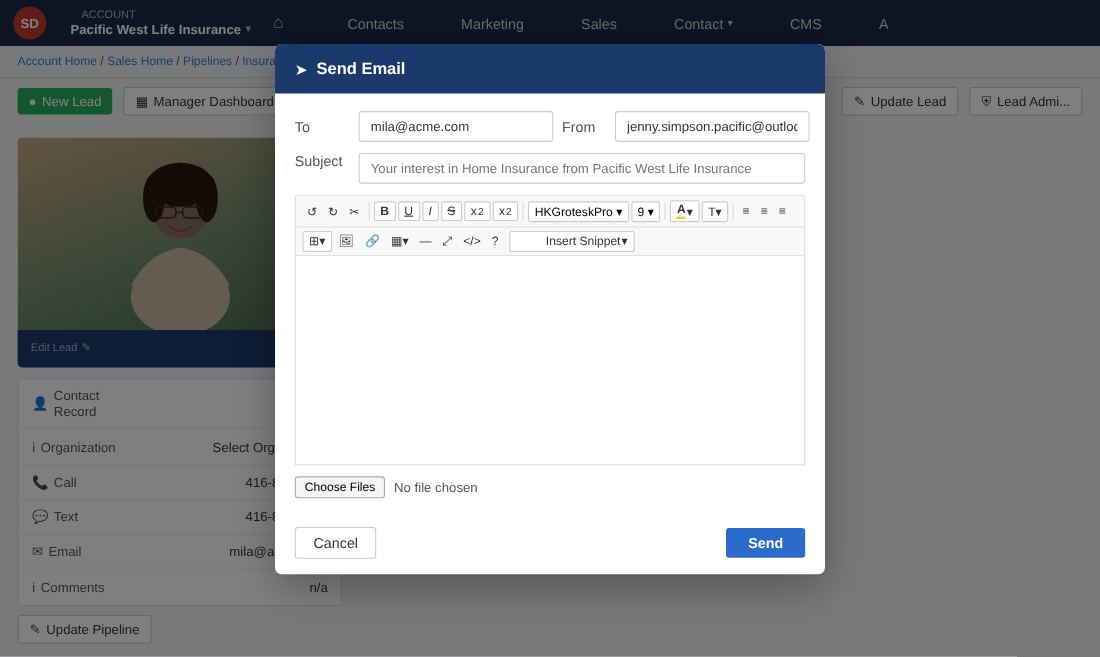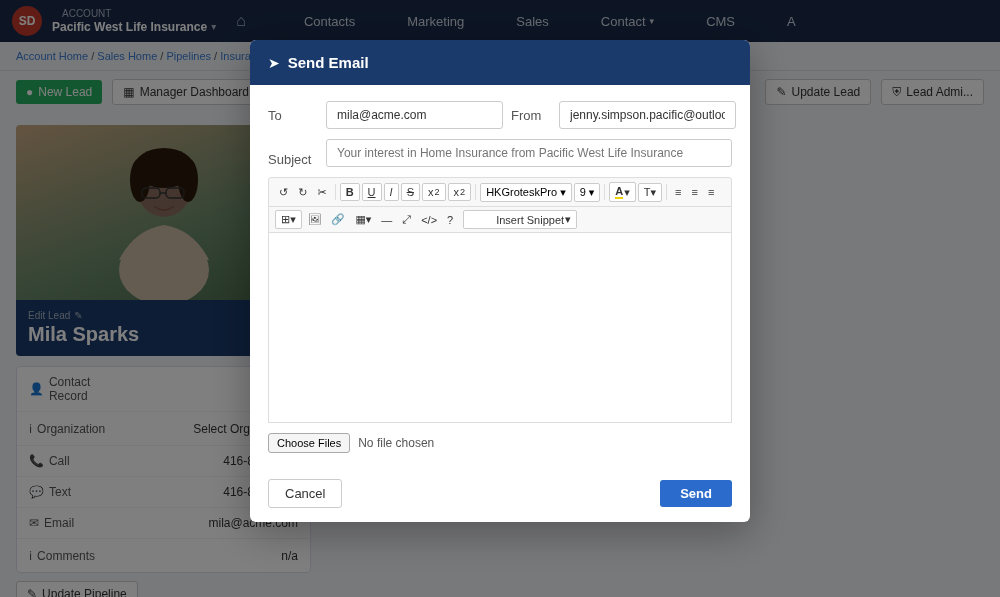--- a/index.html
+++ b/index.html
@@ -53,21 +53,21 @@
     .modal { background: white; border-radius: 6px; width: 500px; box-shadow: 0 10px 40px rgba(0,0,0,0.3); overflow: hidden; }
     .modal-header { background: #1a3a6b; padding: 14px 18px; display: flex; align-items: center; gap: 8px; }
     .modal-title { color: white; font-size: 15px; font-weight: 600; }
     .modal-body { padding: 16px 18px; }
 
     
     .form-row { display: flex; align-items: center; margin-bottom: 10px; gap: 8px; }
     .form-label { color: #555; font-size: 13px; width: 50px; flex-shrink: 0; }
     .form-input { flex: 1; padding: 6px 10px; border: 1px solid #ccc; border-radius: 3px; font-size: 12px; color: #333; background: white; }
 
-    .subject-row { margin-bottom: 10px; display: flex; align-items: flex-end; gap: 8px; }
+    .subject-row { margin-bottom: 10px; display: flex; align-items: flex-start; gap: 8px; }
     .subject-input { flex: 1; padding: 6px 10px; border: 1px solid #ccc; border-radius: 3px; font-size: 12px; color: #888; }
 
     
     .toolbar { border: 1px solid #ddd; border-radius: 3px 3px 0 0; background: #f8f8f8; padding: 4px 6px; display: flex; flex-wrap: wrap; gap: 2px; align-items: center; }
     .tb-btn { padding: 2px 5px; border: 1px solid #ccc; border-radius: 2px; background: white; font-size: 11px; cursor: pointer; color: #333; display: inline-flex; align-items: center; gap: 1px; }
     .tb-btn-flat { padding: 2px 4px; border: none; background: none; font-size: 11px; cursor: pointer; color: #333; }
     .tb-separator { width: 1px; height: 16px; background: #ddd; margin: 0 2px; }
     .tb-font { padding: 2px 5px; border: 1px solid #ccc; border-radius: 2px; background: white; font-size: 11px; cursor: pointer; }
     .tb-row2 { border: 1px solid #ddd; border-top: none; background: #f8f8f8; padding: 3px 6px; display: flex; gap: 2px; align-items: center; }
 
@@ -85,21 +85,21 @@
 
     
     .person-image { width: 295px; height: 175px; position: relative; overflow: hidden; border-radius: 4px 4px 0 0; }
     .person-bg { width: 100%; height: 100%; background: linear-gradient(160deg, #c8a882 0%, #6b8a6b 60%, #4a6a4a 100%); }
   </style>
 </head>
 <body>
 
 <div class="top-nav">
   <div class="nav-logo">SD</div>
-  <div style="margin-left:10px; line-height:1.2;">
+  <div style="margin-left:22px; line-height:1.2;">
     <div class="nav-account">ACCOUNT</div>
     <div style="display:flex;align-items:center;">
       <span class="nav-account-name">Pacific West Life Insurance</span>
       <span class="nav-chevron">▾</span>
     </div>
   </div>
   <div class="nav-home" style="margin-left:20px;">⌂</div>
   <div class="nav-items">
     <div class="nav-item">
         <span>Contacts</span>
@@ -177,21 +177,20 @@
 
         <ellipse cx="80" cy="130" rx="45" ry="35" fill="#c8b8a0"></ellipse>
         <path d="M35 120 Q50 90 80 85 Q110 90 125 120" fill="#c8b8a0"></path>
       </svg>
     </div>
     <div class="profile-name-bar">
       <div class="profile-edit">
         <span>Edit Lead</span>
         <span>✎</span>
       </div>
-      <div class="profile-name">Mila Sparks</div>
     </div>
 
     <div class="info-card">
       <div class="info-row">
         <div class="info-label">
           <span>👤</span>
           <span>Contact Record</span>
         </div>
         <div class="info-value link">View</div>
       </div>

